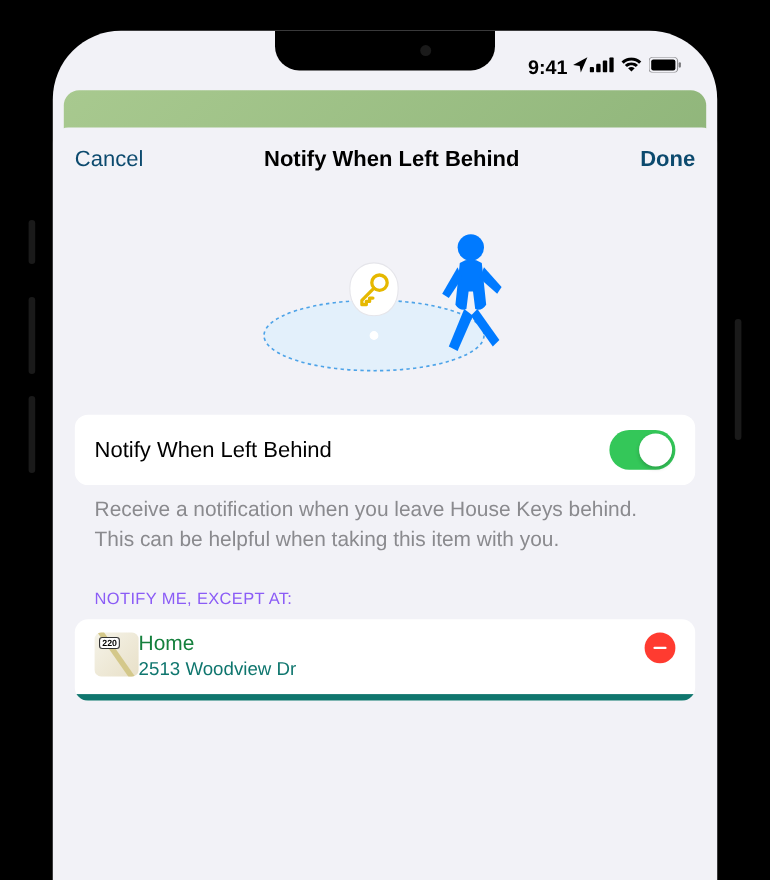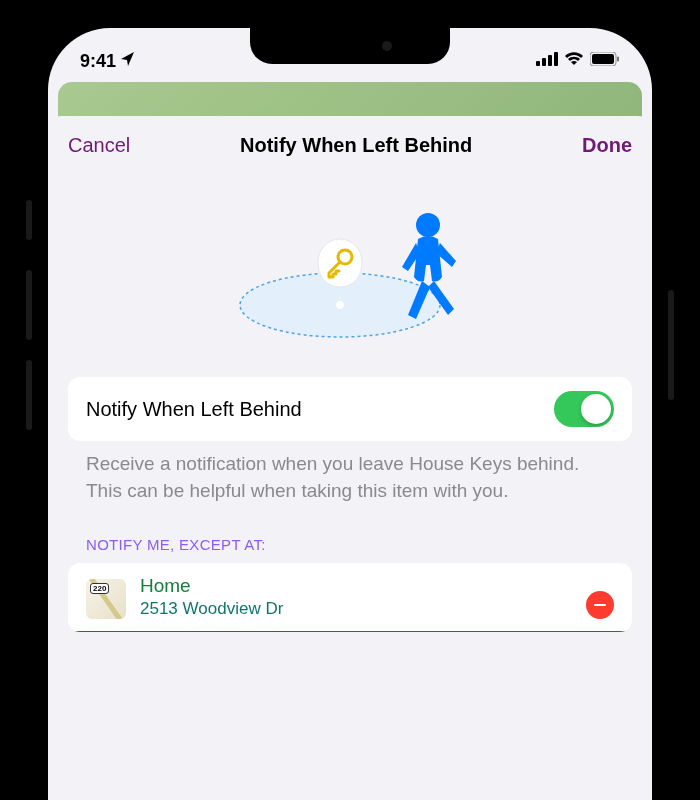--- a/index.html
+++ b/index.html
@@ -62,21 +62,21 @@
       background: #1a1a1a;
       border-radius: 50%;
     }
     .status-bar {
       position: absolute;
       top: 0;
       left: 0;
       right: 0;
       height: 54px;
       display: flex;
-      justify-content: space-between;
+      justify-content: flex-end;
       align-items: center;
       padding: 12px 32px 0;
       z-index: 5;
     }
     .status-left {
       display: flex;
       align-items: center;
       gap: 4px;
       font-weight: 600;
       font-size: 18px;
@@ -106,21 +106,21 @@
       border-top-right-radius: 14px;
       padding: 0 20px;
     }
     .modal-header {
       display: flex;
       justify-content: space-between;
       align-items: center;
       padding: 18px 0;
     }
     .nav-btn {
-      color: #701a75;
+      color: #0c4a6e;
       font-size: 20px;
       background: none;
       border: none;
       cursor: pointer;
     }
     .nav-btn.done { font-weight: 700; }
     .modal-title {
       font-size: 20px;
       font-weight: 600;
       color: #000;
@@ -170,24 +170,23 @@
       padding: 10px 18px 24px;
     }
     .section-header {
       color: #8b5cf6;
       font-size: 15px;
       padding: 8px 18px 10px;
       letter-spacing: 0.3px;
     }
     .location-row {
       display: flex;
-      align-items: flex-end;
+      align-items: flex-start;
       padding: 12px 18px;
-      gap: 14px;
-      border-bottom: 1px solid #0f766e;
+      border-bottom: 6px solid #0f766e;
     }
     .map-thumb {
       width: 40px;
       height: 40px;
       border-radius: 6px;
       background: linear-gradient(135deg, #f5f3e8, #e8e0c8);
       position: relative;
       overflow: hidden;
       flex-shrink: 0;
     }

